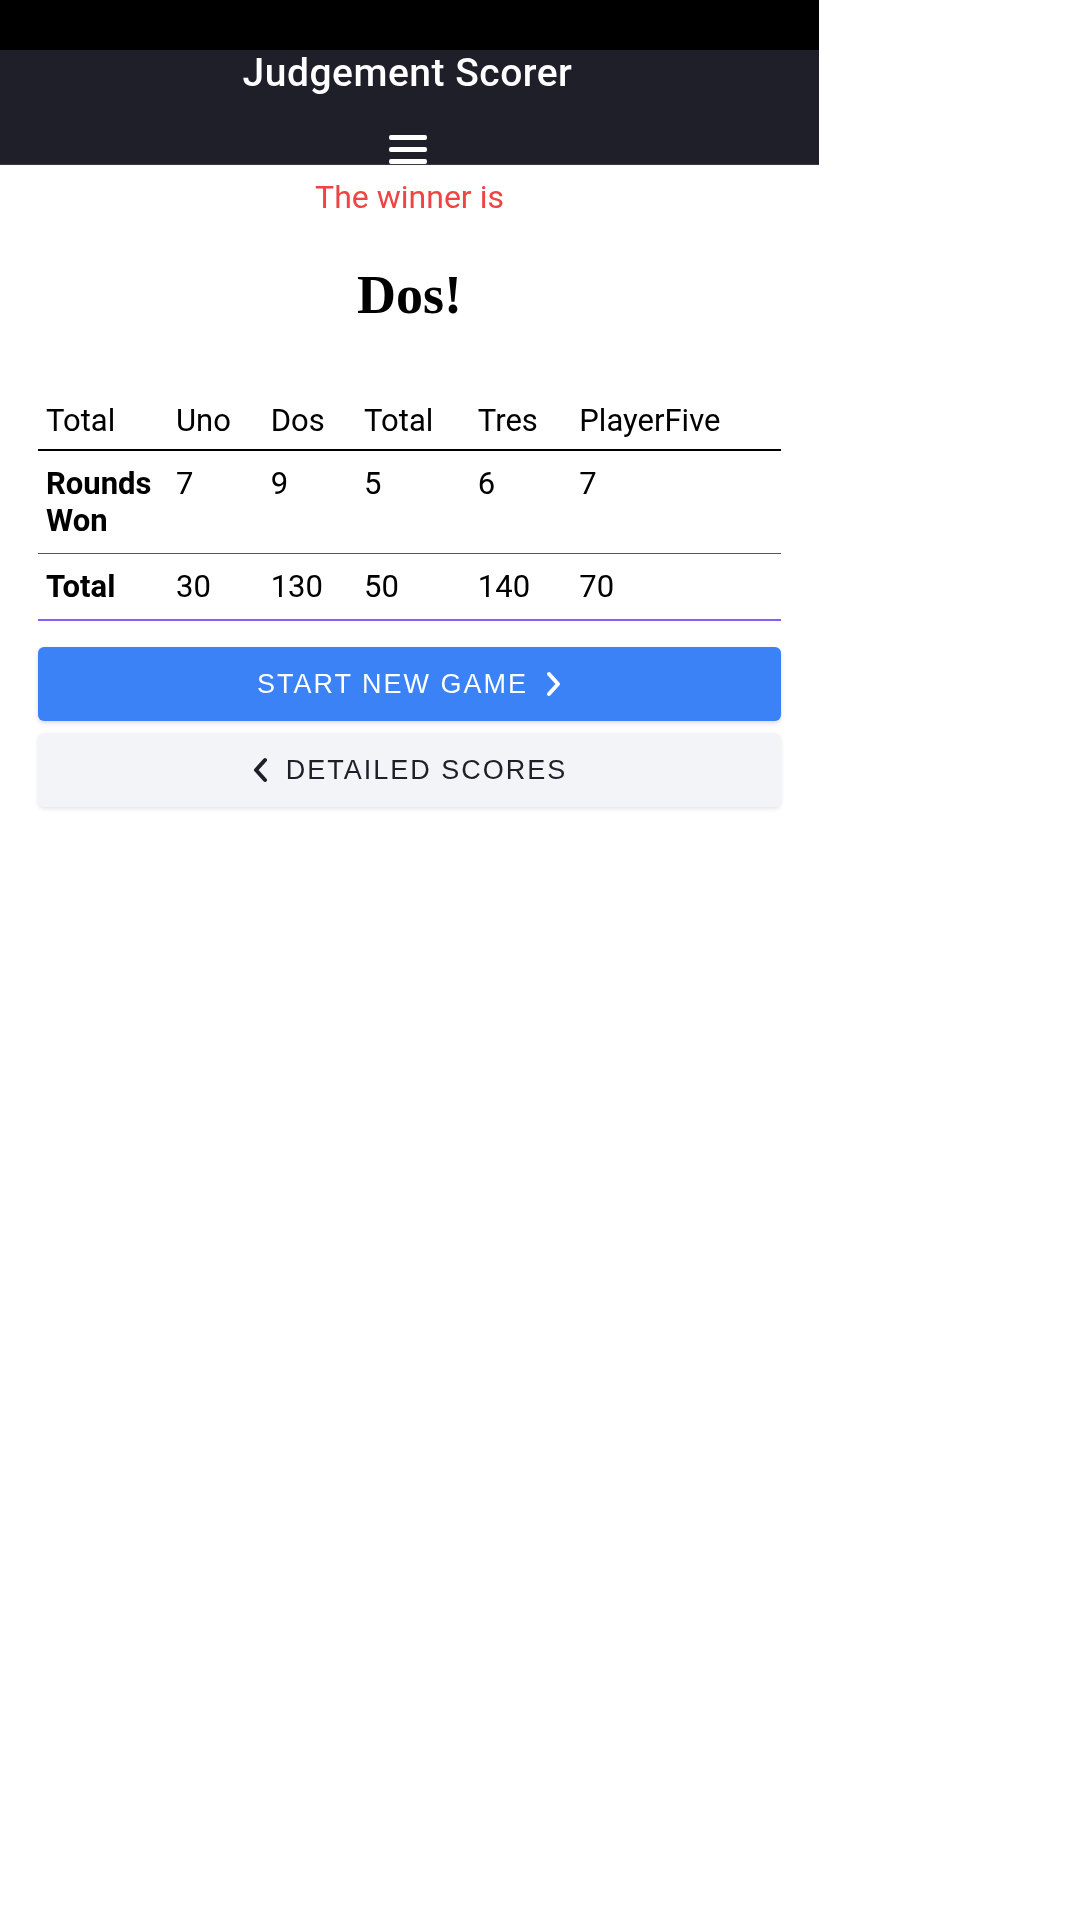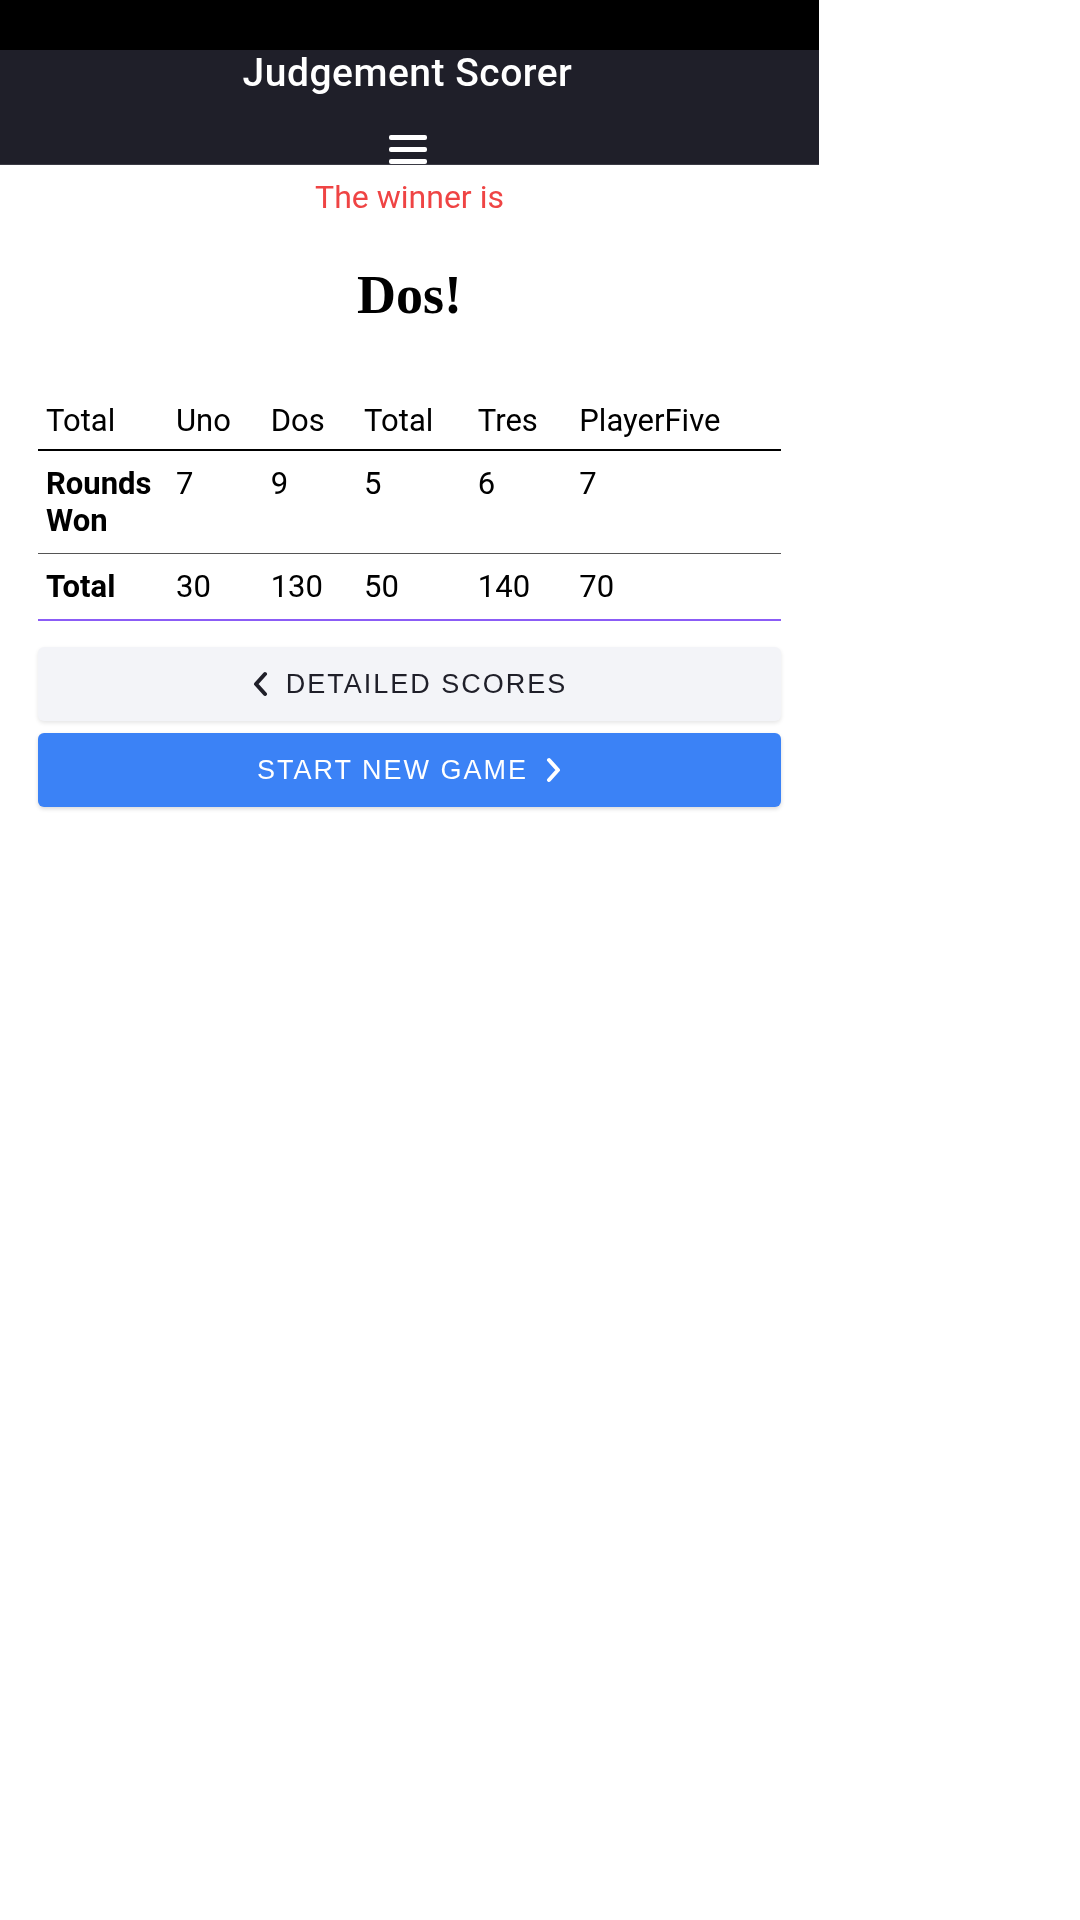--- a/index.html
+++ b/index.html
@@ -164,30 +164,30 @@
         <td>30</td>
         <td>130</td>
         <td>50</td>
         <td>140</td>
         <td>70</td>
       </tr>
     </tbody>
   </table>
 
   <div class="buttons">
+    <button class="btn btn-primary">
+      <span>START NEW GAME</span>
+      <span class="chevron">
+        <svg width="16" height="26" viewBox="0 0 16 26" fill="none">
+          <path d="M3 3 L12 13 L3 23" stroke="#fff" stroke-width="4" stroke-linecap="round" stroke-linejoin="round"></path>
+        </svg>
+      </span>
+    </button>
     <button class="btn btn-secondary">
       <span class="chevron">
         <svg width="16" height="26" viewBox="0 0 16 26" fill="none">
           <path d="M13 3 L4 13 L13 23" stroke="#1f1f29" stroke-width="4" stroke-linecap="round" stroke-linejoin="round"></path>
         </svg>
       </span>
       <span>DETAILED SCORES</span>
     </button>
-    <button class="btn btn-primary">
-      <span>START NEW GAME</span>
-      <span class="chevron">
-        <svg width="16" height="26" viewBox="0 0 16 26" fill="none">
-          <path d="M3 3 L12 13 L3 23" stroke="#fff" stroke-width="4" stroke-linecap="round" stroke-linejoin="round"></path>
-        </svg>
-      </span>
-    </button>
   </div>
 </div>
 
 </body></html>

